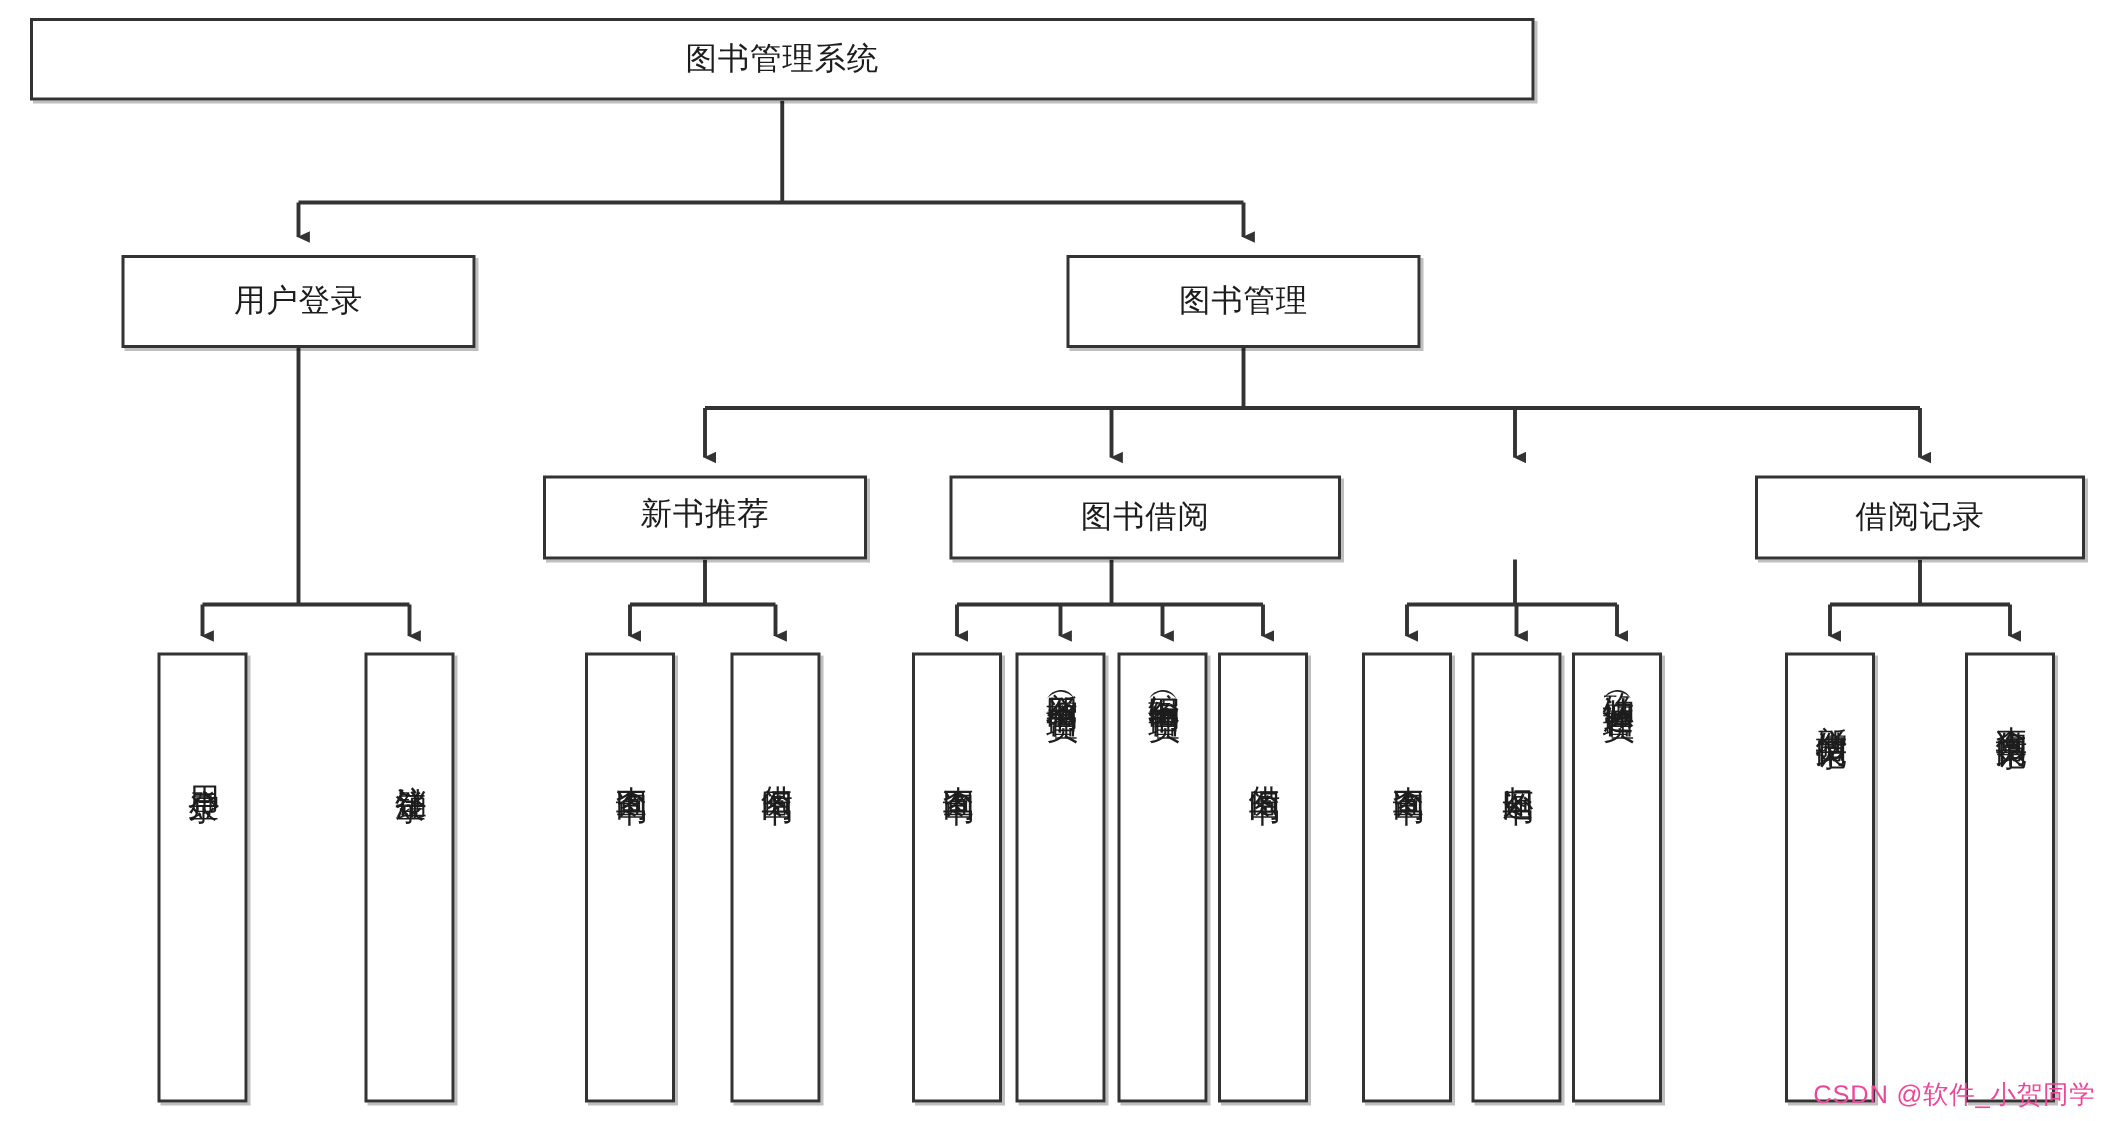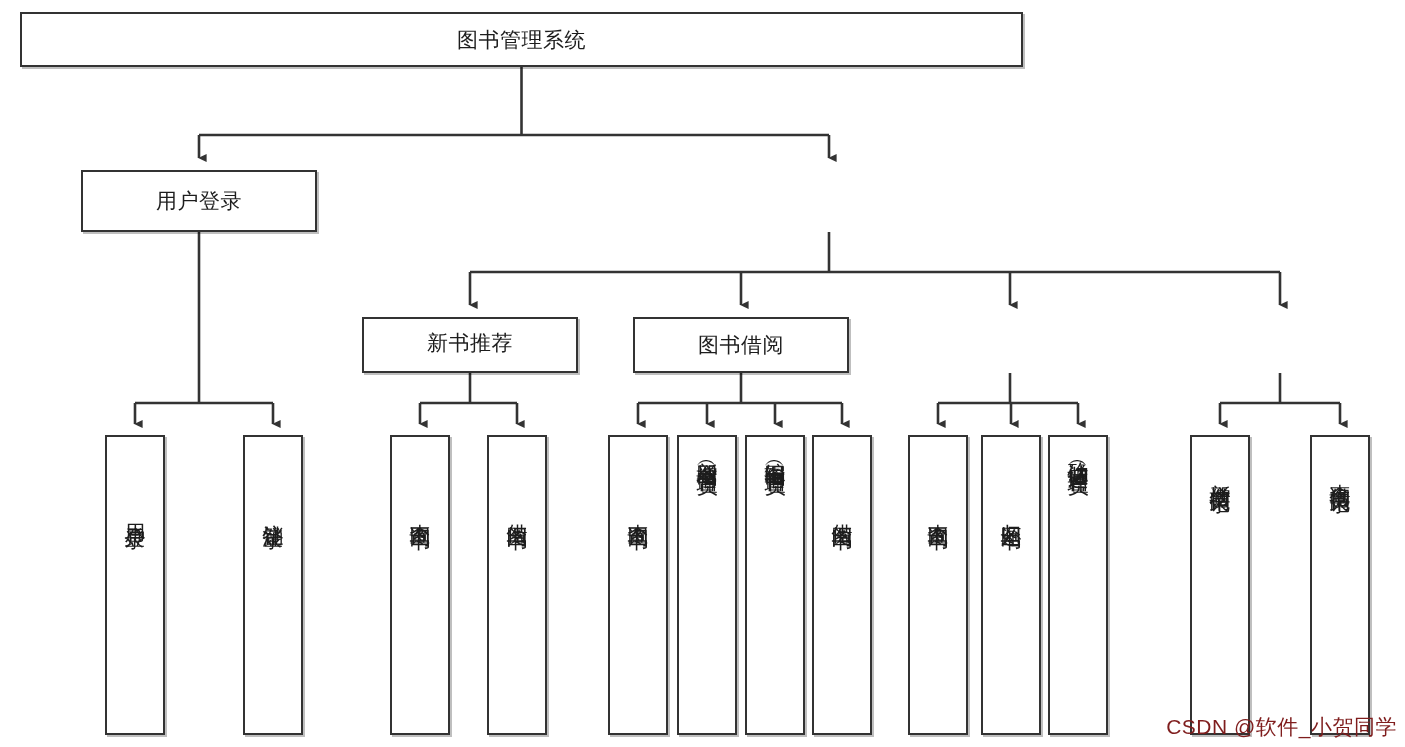--- a/index.html
+++ b/index.html
@@ -54,22 +54,22 @@
   }
   .leaf-box {
     align-items: flex-start;
     justify-content: center;
     padding-top: 10px;
   }
   .watermark {
     position: absolute;
     right: 8px;
     bottom: 6px;
-    font-size: 21px;
-    color: #7f1d1d;
+    font-size: 17px;
+    color: #ec4899;
     letter-spacing: 0.5px;
     white-space: nowrap;
     pointer-events: none;
   }
 </style>
 </head>
 <body>
 
 <div id="diagram-root">
 
@@ -125,30 +125,36 @@
   </svg>
 
   <div class="node-box" style="left:20px; top:12px; width:1003px; height:55px;">
     <span class="node-label-h">图书管理系统</span>
   </div>
 
   <div class="node-box" style="left:81px; top:170px; width:236px; height:62px;">
     <span class="node-label-h">用户登录</span>
   </div>
 
+  <div class="node-box" style="left:711px; top:170px; width:236px; height:62px;">
+    <span class="node-label-h">图书管理</span>
+  </div>
 
   <div class="node-box" style="left:362px; top:317px; width:216px; height:56px;font-family:Liberation Mono, monospace;">
     <span class="node-label-h">新书推荐</span>
   </div>
 
-  <div class="node-box" style="left:633px; top:317px; width:216px; height:56px;">
+  <div class="node-box" style="left:633px; top:317px; width:261px; height:56px;">
     <span class="node-label-h">图书借阅</span>
   </div>
 
 
+  <div class="node-box" style="left:1170px; top:317px; width:220px; height:56px;">
+    <span class="node-label-h">借阅记录</span>
+  </div>
 
   <div class="node-box leaf-box" style="left:105px; top:435px; width:60px; height:300px; padding-top:70px;">
     <span class="node-label-v">用户登录</span>
   </div>
 
   <div class="node-box leaf-box" style="left:243px; top:435px; width:60px; height:300px; padding-top:70px;">
     <span class="node-label-v">注销登录</span>
   </div>
 
   <div class="node-box leaf-box" style="left:390px; top:435px; width:60px; height:300px; padding-top:70px;">

